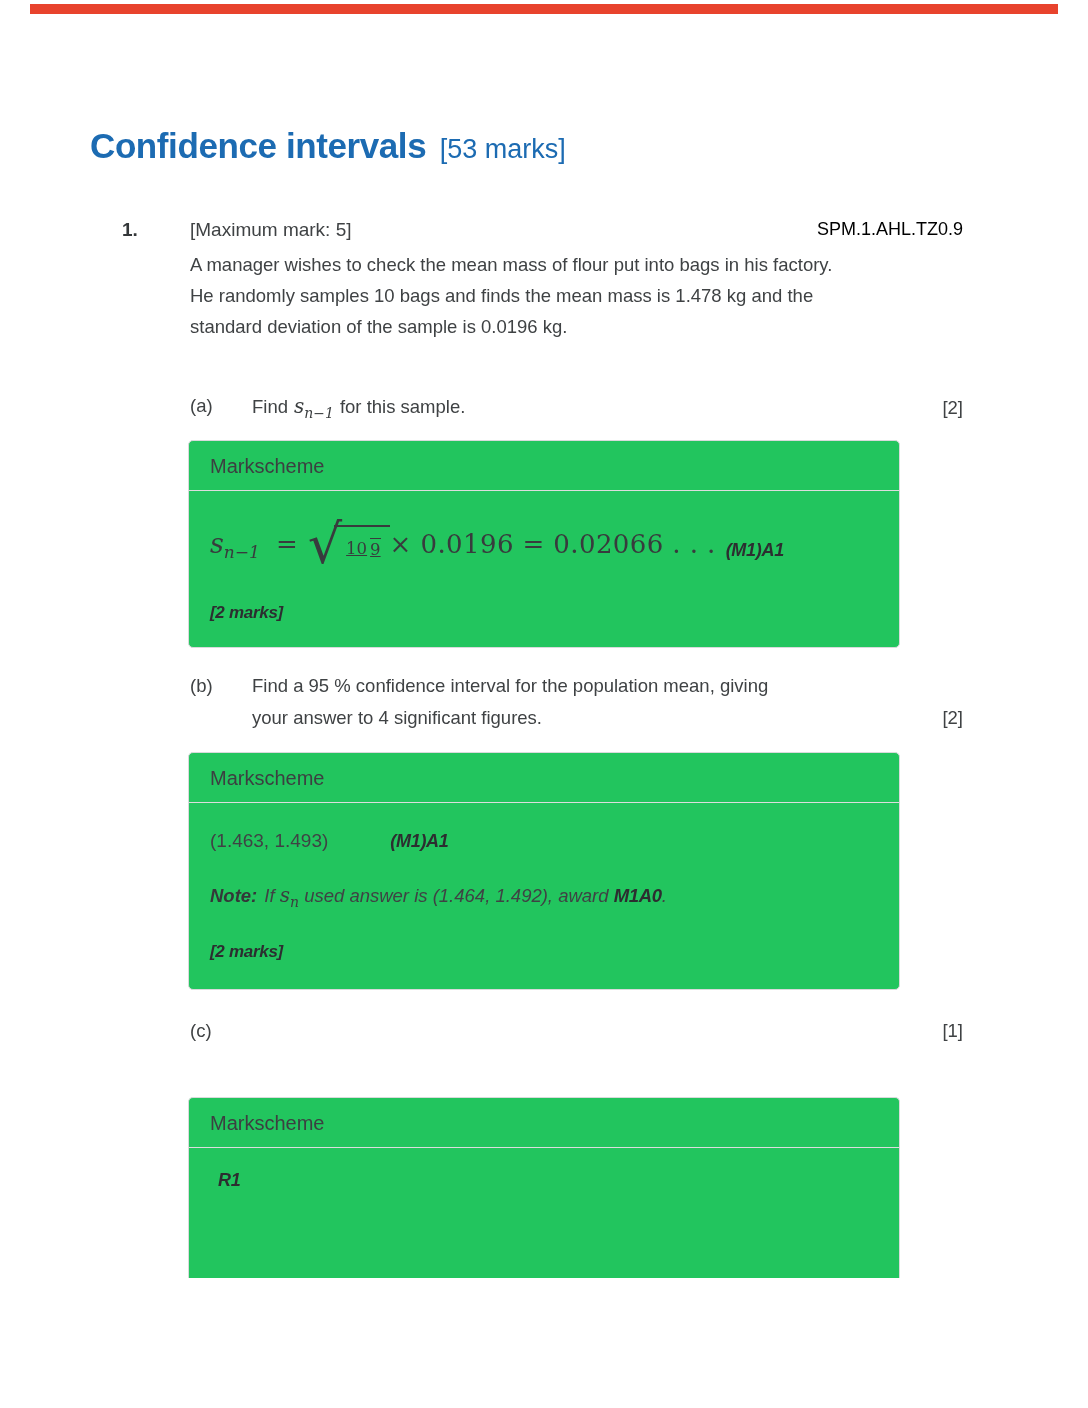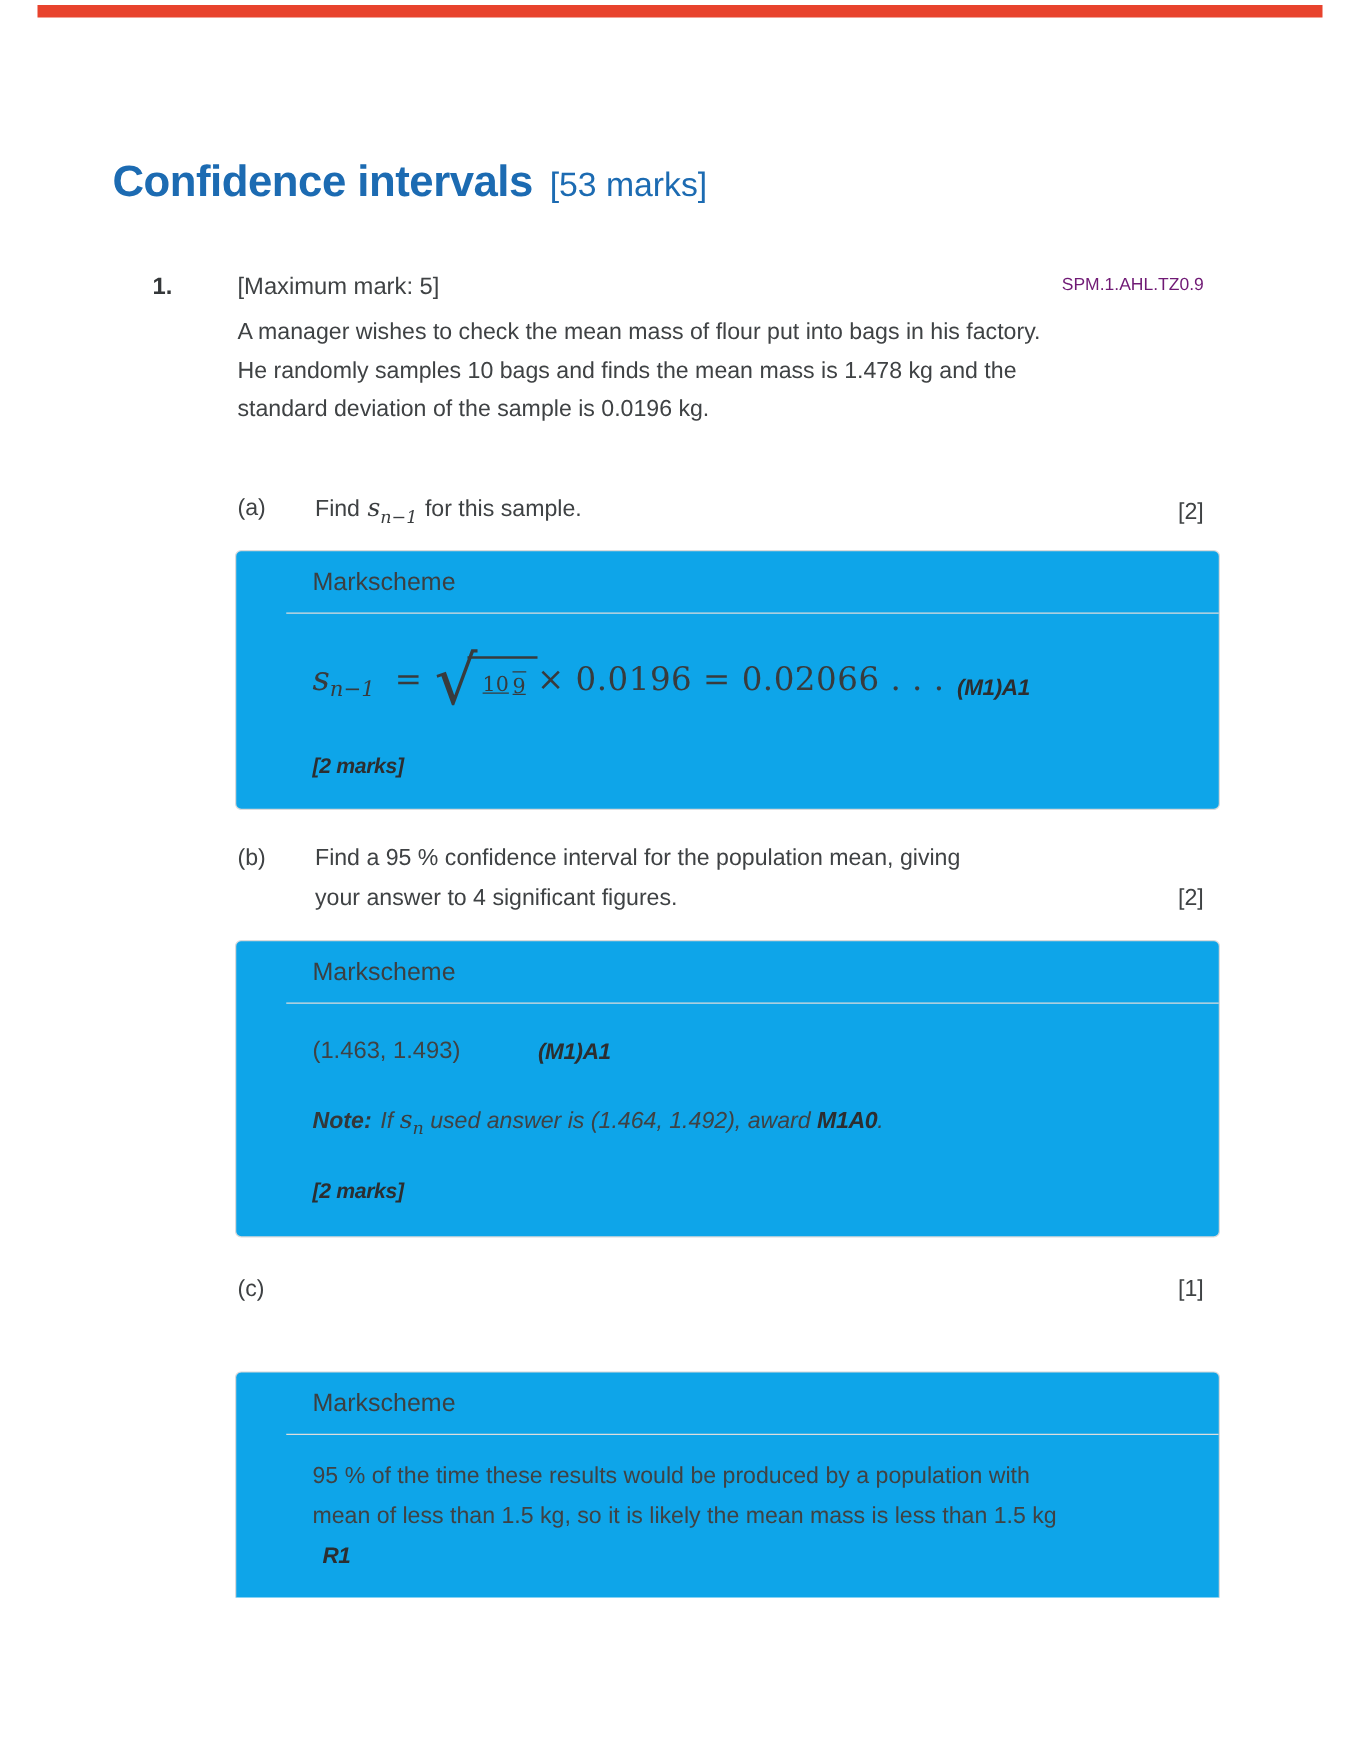--- a/index.html
+++ b/index.html
@@ -8,33 +8,33 @@
     font-family:"Liberation Sans",sans-serif;color:#3f4244;overflow:hidden;
   }
   .top-bar{position:absolute;left:30px;top:4px;width:1028px;height:10px;background:#e8432d;}
 
   .title{position:absolute;left:90px;top:126px;color:#1c6bb2;white-space:nowrap;}
   .title .main{font-size:35px;font-weight:600;letter-spacing:-0.4px;}
   .title .marks{font-size:27px;font-weight:400;margin-left:9px;}
 
   .q-header{position:absolute;left:122px;top:219px;width:841px;display:flex;font-size:19px;}
   .q-num{font-weight:700;width:68px;flex:none;color:#343739;}
-  .q-ref{margin-left:auto;color:#701a75;font-size:14px;text-align:right;}
+  .q-ref{margin-left:auto;color:#000000;font-size:18px;text-align:right;}
 
   .intro{position:absolute;left:190px;top:249px;width:780px;font-size:18.5px;line-height:31px;white-space:pre-line;}
 
   .part{position:absolute;left:190px;width:773px;display:flex;font-size:18.5px;line-height:32px;}
   .part .label{width:62px;flex:none;}
   .part .ptext{white-space:pre-line;}
   .part .pmarks{margin-left:auto;align-self:flex-end;padding-left:12px;}
   #part-a{top:390px;}
   #part-b{top:670px;}
   #part-c{top:1015px;}
 
-  .ms-box{position:absolute;left:188px;width:788px;border:1px solid #d9dadb;border-radius:5px;background:#0ea5e9;box-sizing:border-box;padding-left:40px;}
+  .ms-box{position:absolute;left:188px;width:712px;border:1px solid #d9dadb;border-radius:5px;background:#22c55e;box-sizing:border-box;}
   #ms-a{top:440px;height:208px;}
   #ms-b{top:752px;height:238px;}
   #ms-c{top:1097px;height:181px;border-bottom:none;border-radius:5px 5px 0 0;overflow:hidden;}
   .ms-header{padding:14px 21px 12px 21px;font-size:20px;color:#3c3f41;border-bottom:1px solid #dcdddd;}
   .ms-body{padding:16px 21px;font-size:18.5px;line-height:32px;}
 
   .bi{font-weight:700;font-style:italic;color:#2c2e30;letter-spacing:-0.3px;}
   .marks-note{font-size:17px;}
 
   
@@ -139,17 +139,15 @@
 </div>
 
 <div class="part" id="part-c">
   <span class="label">(c)</span>
   <span class="pmarks">[1]</span>
 </div>
 
 <div class="ms-box" id="ms-c">
   <div class="ms-header">Markscheme</div>
   <div class="ms-body">
-    <span class="msc-text">95 % of the time these results would be produced by a population with
-mean of less than 1.5 kg, so it is likely the mean mass is less than 1.5 kg</span>
     <div><span class="bi msc-award">R1</span></div>
   </div>
 </div>
 
 </body></html>

